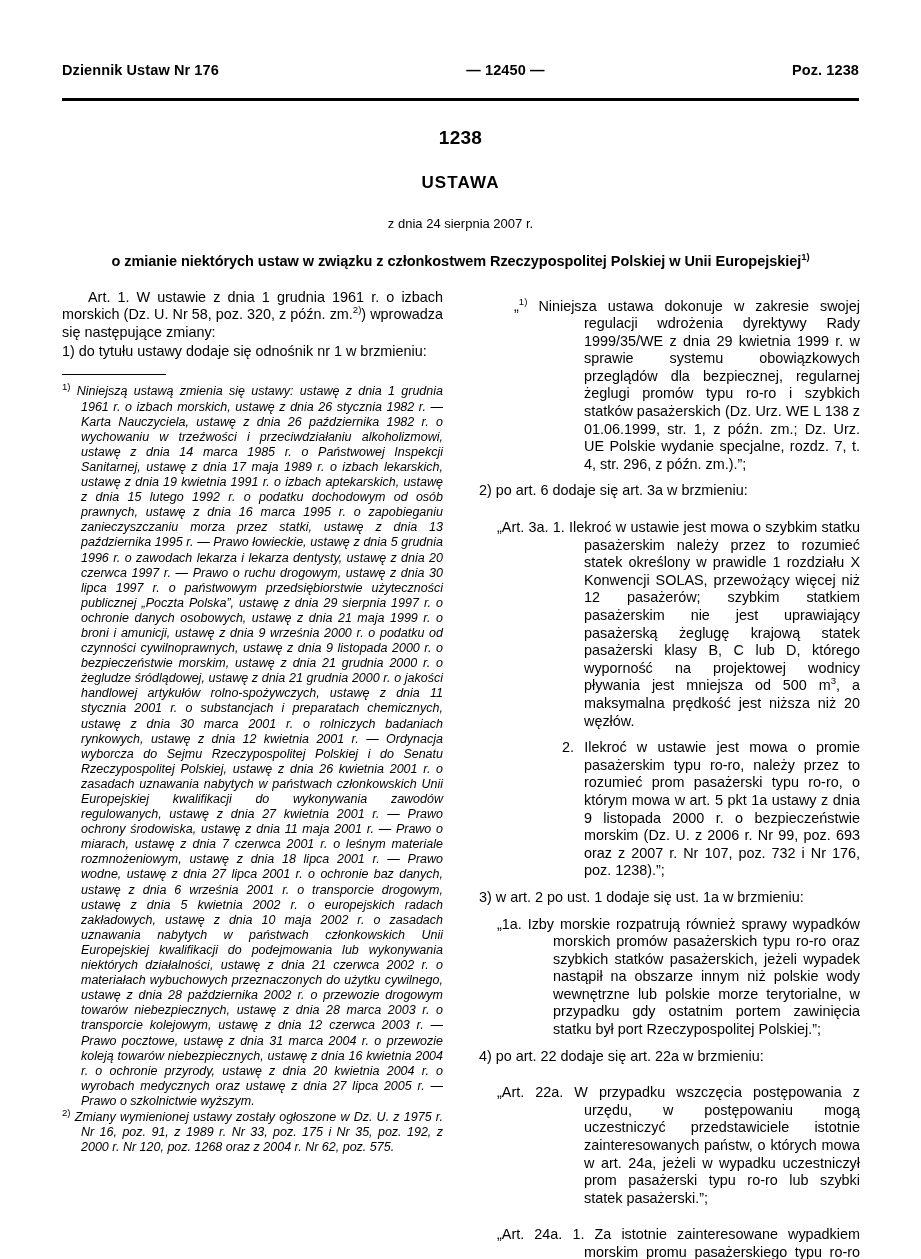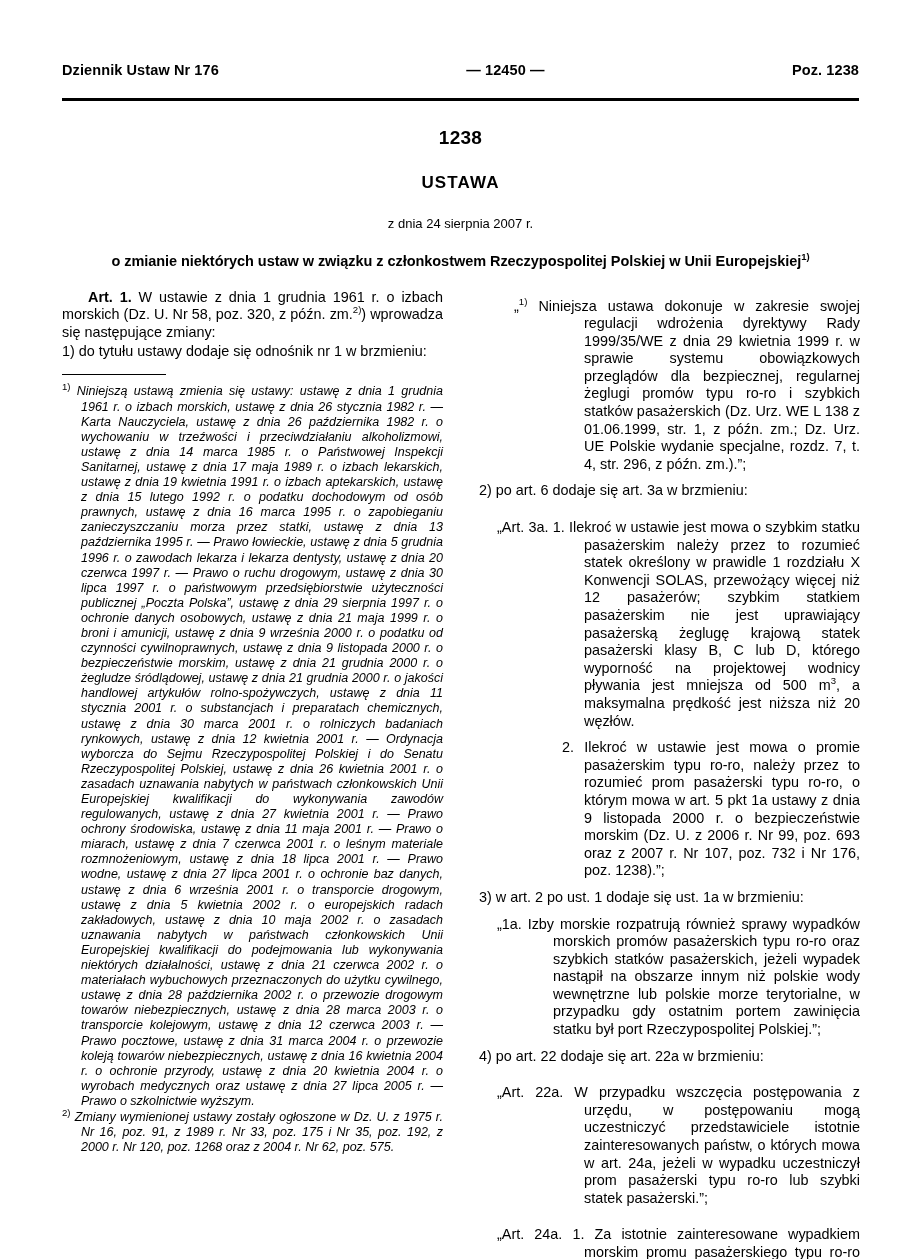--- a/index.html
+++ b/index.html
@@ -93,21 +93,21 @@
     text-align: justify;
     text-justify: inter-word;
     hyphens: manual;
   }
   .body-txt p { margin: 0; }
 
   p.art-open {
     text-indent: 26px;
     margin-bottom: 1px;
   }
-  .b { font-weight: 700; }
+  .b { font-weight: 400; }
 
   
   p.item {
     padding-left: 20px;
     text-indent: -20px;
     margin-top: 2px;
   }
   p.item.tight { margin-top: 9px; }
   p.quote-hang {
     padding-left: 105px;

